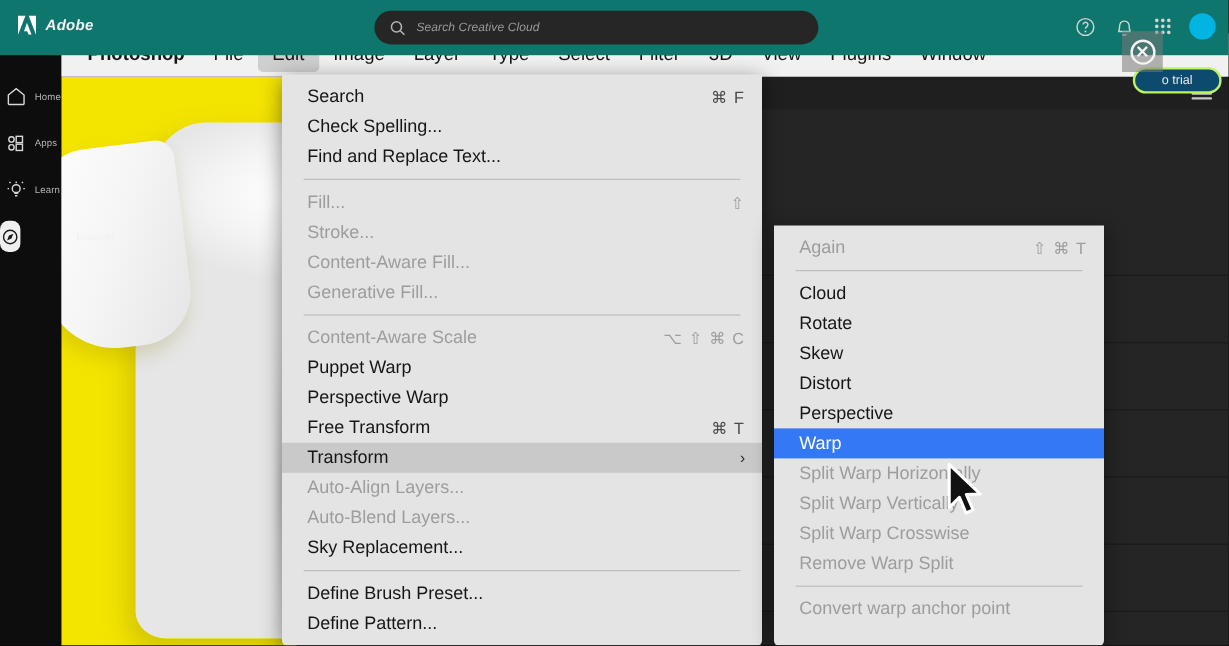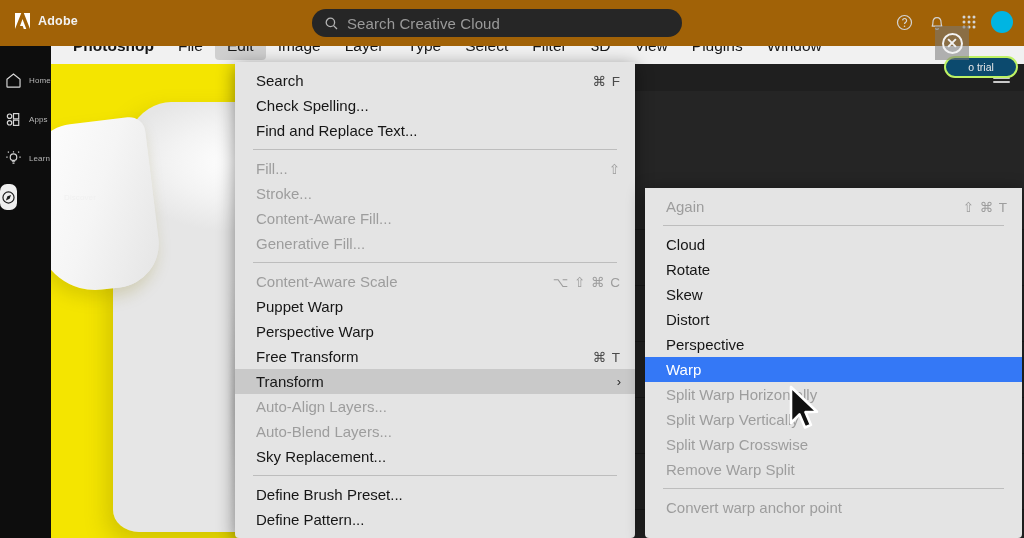--- a/index.html
+++ b/index.html
@@ -4,32 +4,32 @@
 <style>
   * { box-sizing: border-box; margin:0; padding:0; }
   html,body { width:1024px; height:538px; overflow:hidden; background:#000; }
   body { font-family:"Liberation Sans", sans-serif; }
 
   .screen { position:relative; width:1024px; height:538px; overflow:hidden; background:#0b0b0b; }
 
   
   .cc-topbar {
     position:absolute; left:0; top:0; width:1024px; height:46px;
-    background:#a16207; z-index:10;
+    background:#0f766e; z-index:10;font-style:italic;
   }
   .cc-logo { position:absolute; left:14px; top:13px; display:flex; align-items:center; gap:7px; }
   .cc-logo svg { display:block; }
   .cc-logo-text { color:#f2f2f2; font-size:12.5px; font-weight:bold; letter-spacing:.2px; }
 
   .cc-search {
     position:absolute; left:312px; top:9px; width:370px; height:28px;
     background:#262626; border-radius:14px; display:flex; align-items:center; gap:9px;
     padding:0 13px;
   }
-  .cc-search-input { color:#9a9a9a; font-size:15px; letter-spacing:.1px; }
+  .cc-search-input { color:#9a9a9a; font-size:10px; letter-spacing:.1px; }
 
   .cc-right { position:absolute; right:11px; top:11px; display:flex; align-items:center; gap:13px; }
   .cc-ic { width:19px; height:19px; display:flex; align-items:center; justify-content:center; color:#d4d4d4; }
   .cc-avatar { width:22px; height:22px; border-radius:50%; background:#00b5e2; }
 
   
   .cc-rail {
     position:absolute; left:0; top:46px; width:51px; height:492px;
     background:#0d0d0d; padding-top:14px; z-index:9;
   }
@@ -123,21 +123,21 @@
   }
   .close-circle:before { transform:translate(-50%,-50%) rotate(45deg); }
   .close-circle:after  { transform:translate(-50%,-50%) rotate(-45deg); }
 
   
   .dropdown {
     position:absolute; background:#e4e4e4; box-shadow:0 4px 18px rgba(0,0,0,.45);
     padding:6px 0; z-index:30; border-radius:0 0 4px 4px;
   }
   #edit-menu { left:235px; top:62px; width:400px; height:476px; }
-  #transform-menu { left:645px; top:188px; width:377px; height:350px; }
+  #transform-menu { left:645px; top:188px; width:275px; height:350px; }
 
   .mrow { height:25px; display:flex; align-items:center; padding:0 14px 0 21px; font-size:15px; color:#161616; justify-content:space-between; }
   .mrow .mlabel { white-space:nowrap; }
   .mrow .mkey { color:#4a4a4a; font-size:13.5px; letter-spacing:1px; }
   .mrow.disabled .mlabel, .mrow.disabled .mkey { color:#9d9d9d; }
   .mrow.hl { background:#c9c9c9; }
   .mrow.sel { background:#3478f6; }
   .mrow.sel .mlabel { color:#ffffff; }
   .arrow { font-size:13px; color:#2a2a2a; }
   .msep { height:1px; background:#bdbdbd; margin:6px 18px; }

